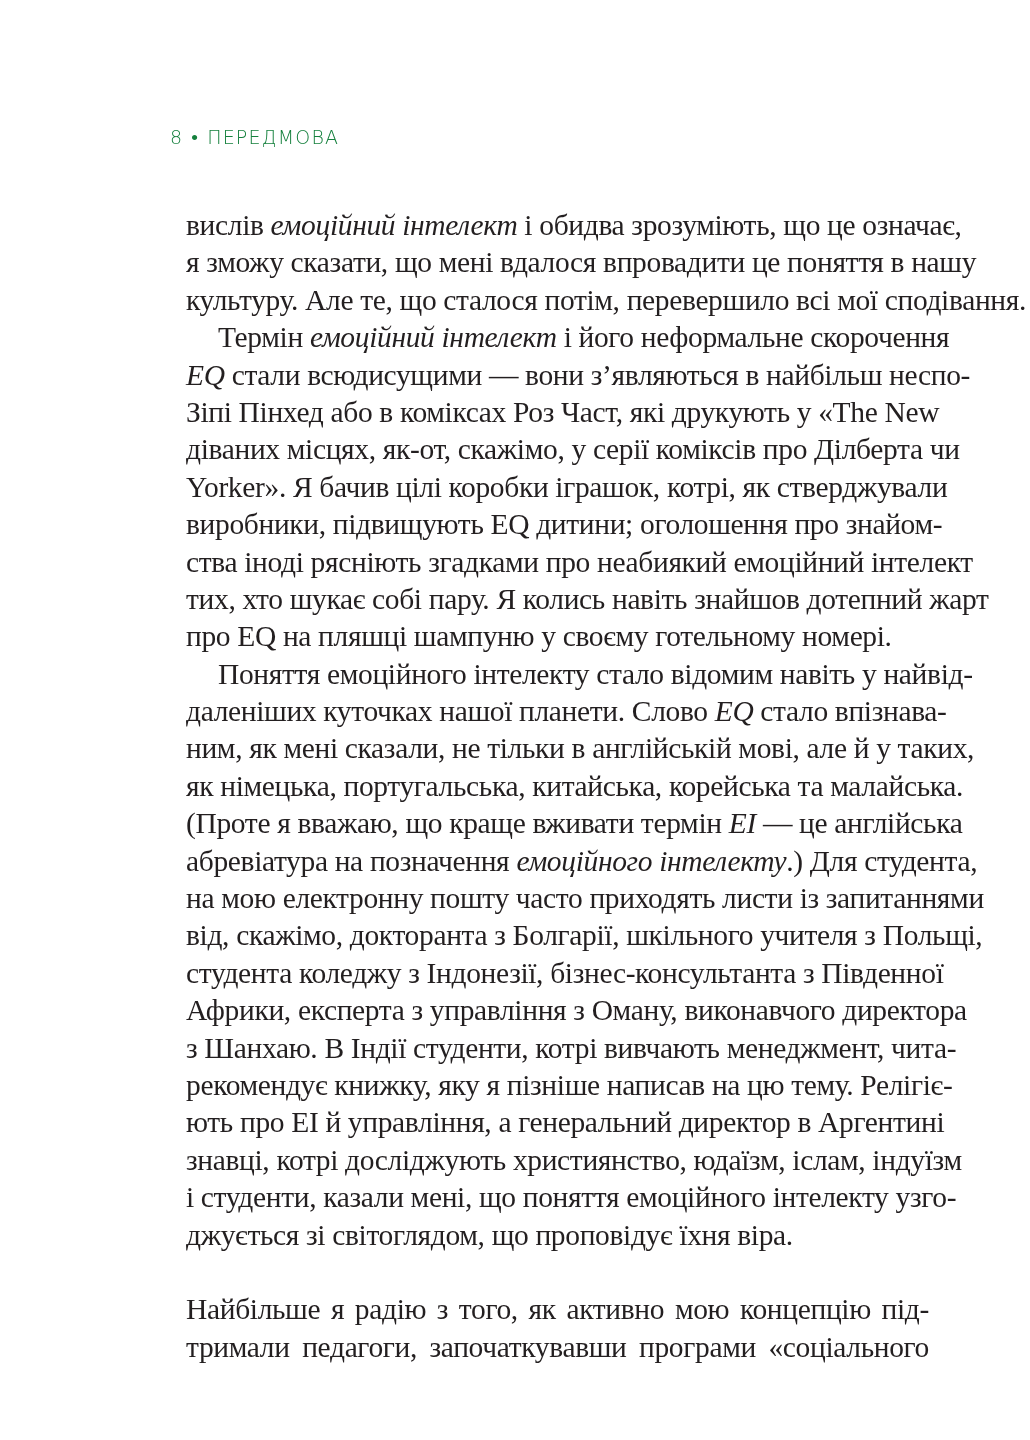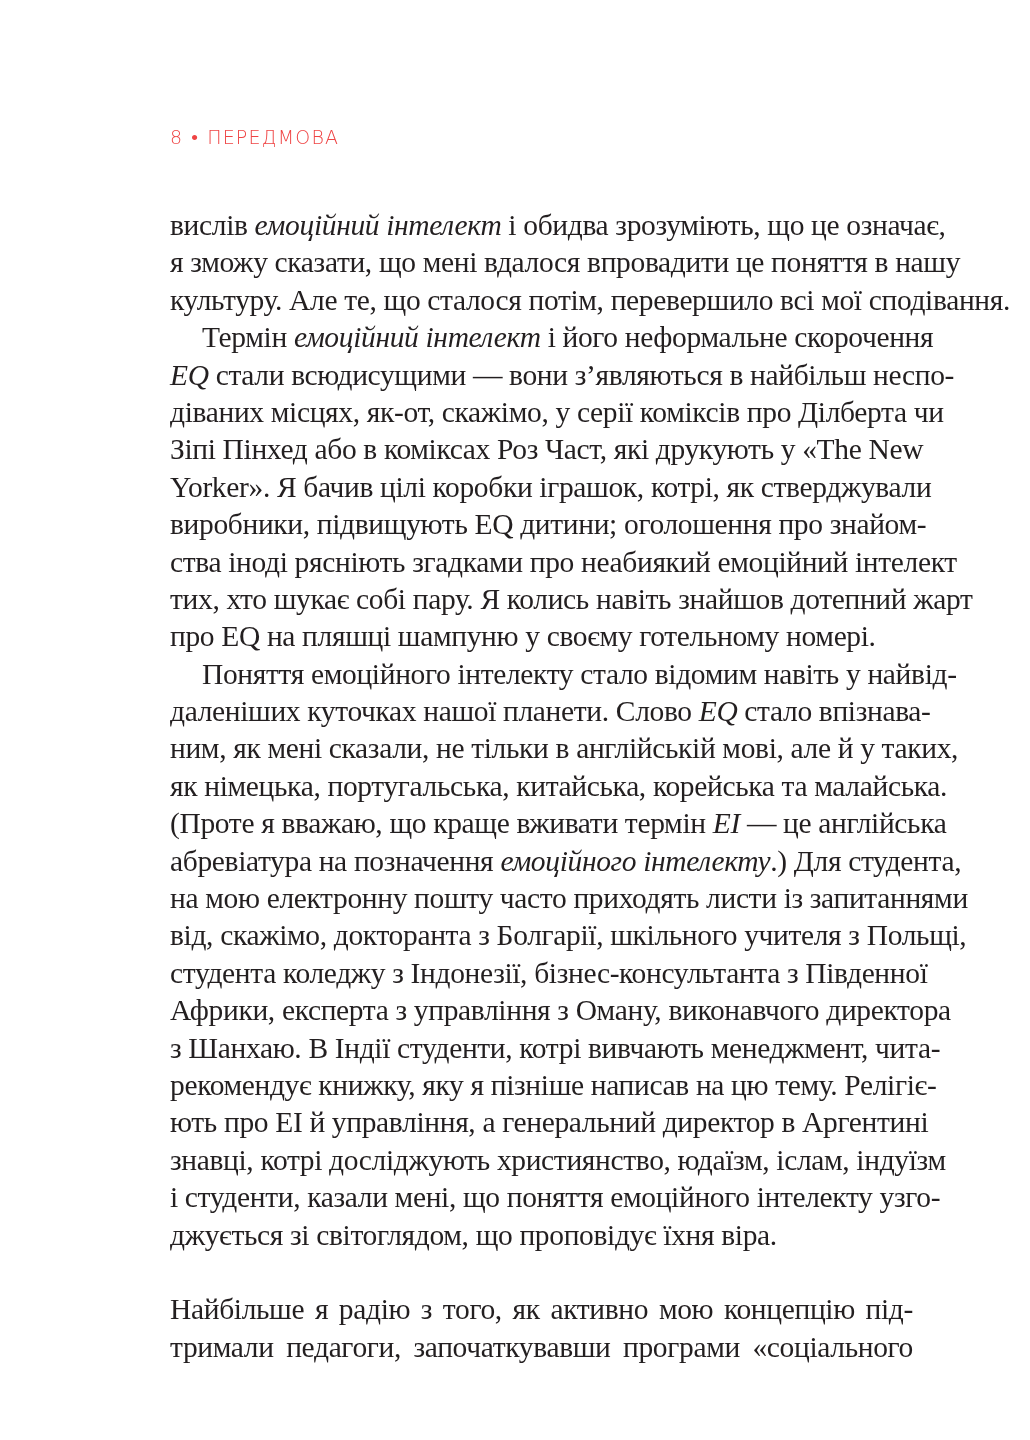--- a/index.html
+++ b/index.html
@@ -20,32 +20,32 @@
       top: 0;
       width: 743px;
     }
     .running-header {
       position: absolute;
       top: 126px;
       left: 0;
       font-family: "DejaVu Sans", sans-serif;
       font-size: 19px;
       letter-spacing: 1.2px;
-      color: #ef4444;
+      color: #15803d;
       font-weight: 300;
       white-space: nowrap;
     }
     .running-header .sep {
       display: inline-block;
       margin: 0 8px;
     }
     .body-text {
       position: absolute;
       top: 207px;
-      left: 0;
+      left: 16px;
       width: 743px;
       font-family: "Liberation Serif", serif;
       font-size: 29.5px;
       line-height: 37.4px;
       text-align: justify;
       text-align-last: auto;
       hyphens: manual;
       color: #231f20;
     }
     .line {
@@ -80,22 +80,22 @@
 
   <div class="body-text" id="body-text">
       <div>
         <span class="line"><span>вислів </span><i>емоційний інтелект</i><span> і обидва зрозуміють, що це означає,</span></span>
         <span class="line"><span>я зможу сказати, що мені вдалося впровадити це поняття в нашу</span></span>
         <span class="line last"><span>культуру. Але те, що сталося потім, перевершило всі мої сподівання.</span></span>
       </div>
       <div>
         <span class="line indent"><span>Термін </span><i>емоційний інтелект</i><span> і його неформальне скорочення</span></span>
         <span class="line"><i>EQ</i><span> стали всюдисущими — вони з’являються в найбільш неспо-</span></span>
+        <span class="line"><span>Зіпі Пінхед або в коміксах Роз Част, які друкують у «The New</span></span>
         <span class="line"><span>діваних місцях, як-от, скажімо, у серії коміксів про Ділберта чи</span></span>
-        <span class="line"><span>Зіпі Пінхед або в коміксах Роз Част, які друкують у «The New</span></span>
         <span class="line"><span>Yorker». Я бачив цілі коробки іграшок, котрі, як стверджували</span></span>
         <span class="line"><span>виробники, підвищують EQ дитини; оголошення про знайом-</span></span>
         <span class="line"><span>ства іноді рясніють згадками про неабиякий емоційний інтелект</span></span>
         <span class="line"><span>тих, хто шукає собі пару. Я колись навіть знайшов дотепний жарт</span></span>
         <span class="line last"><span>про EQ на пляшці шампуню у своєму готельному номері.</span></span>
       </div>
       <div>
         <span class="line indent"><span>Поняття емоційного інтелекту стало відомим навіть у найвід-</span></span>
         <span class="line"><span>даленіших куточках нашої планети. Слово </span><i>EQ</i><span> стало впізнава-</span></span>
         <span class="line"><span>ним, як мені сказали, не тільки в англійській мові, але й у таких,</span></span>

